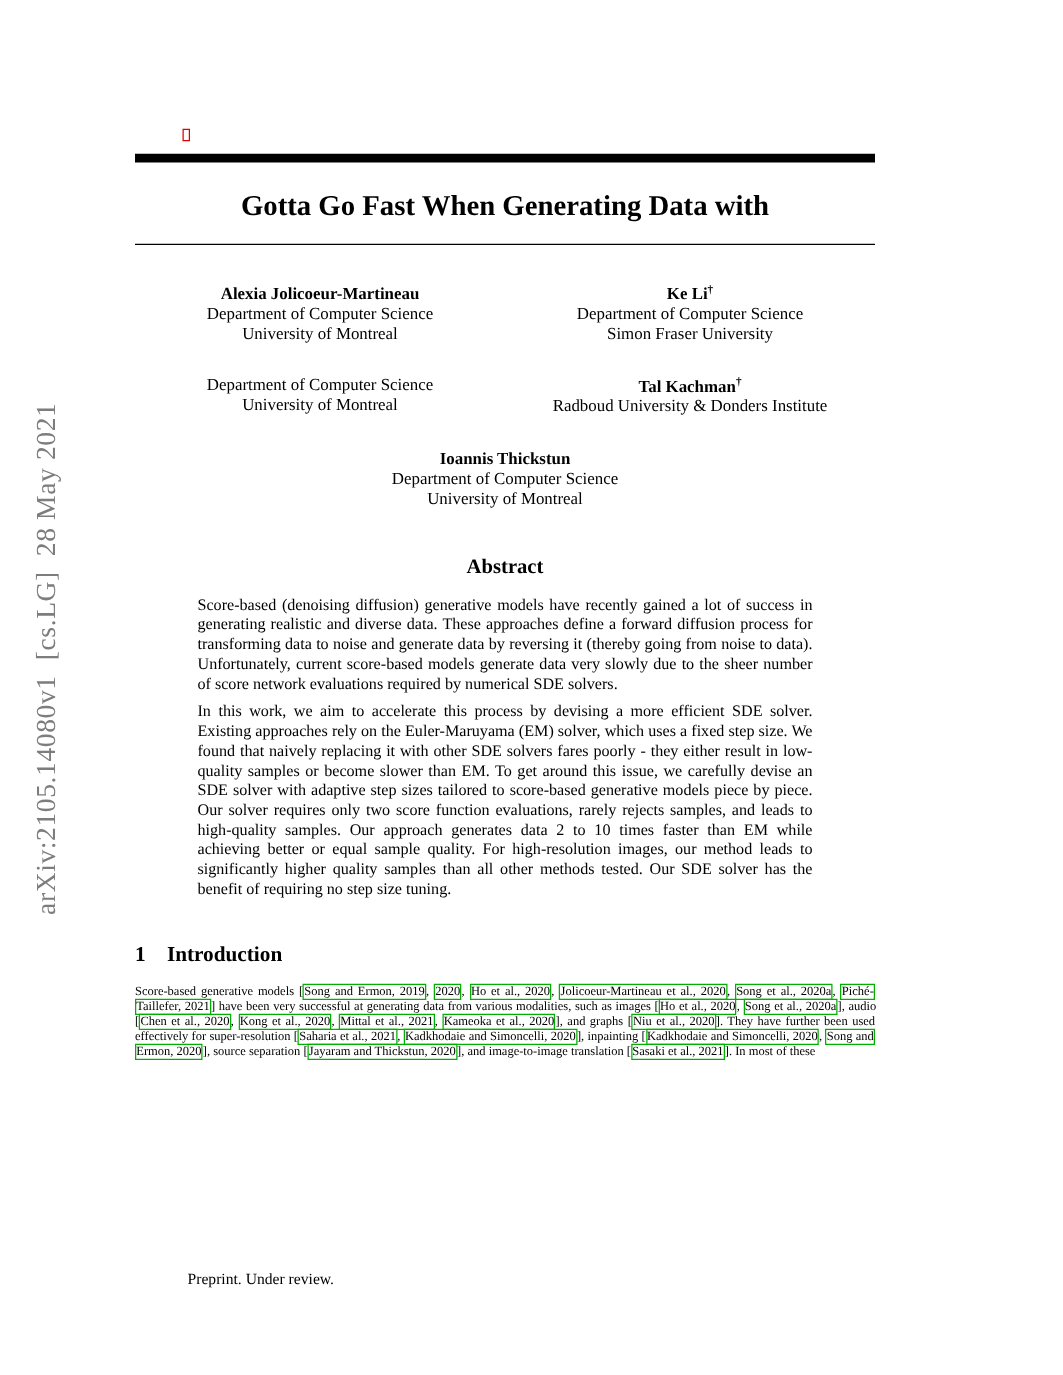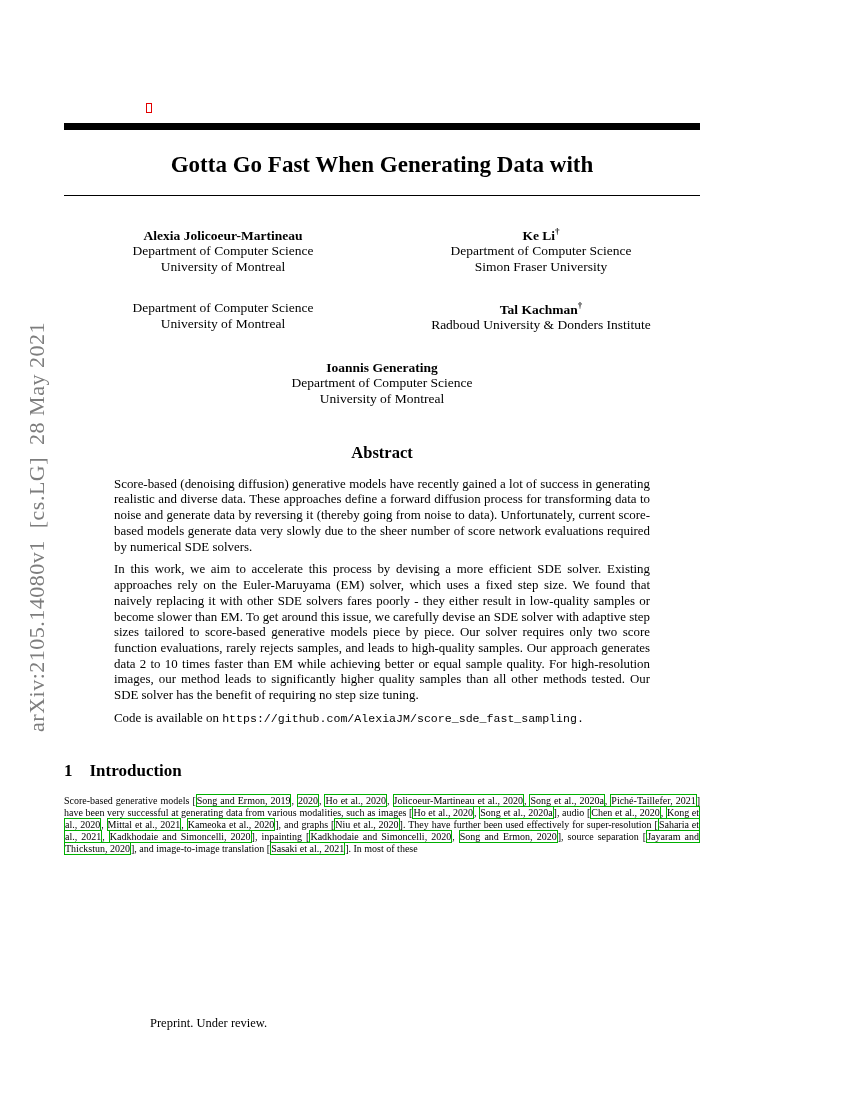--- a/index.html
+++ b/index.html
@@ -12,21 +12,21 @@
   .watermark {
     position:absolute; left:37px; top:527px;
     transform:translate(-50%,-50%) rotate(-90deg);
     font-size:22px; color:var(--watermark-gray,#7d7d7d);
     white-space:pre; letter-spacing:0.5px;
   }
   .anchor-marker {
     position:absolute; left:146px; top:103px; width:6px; height:10px;
     border:1px solid var(--anchor-red,#e20000);
   }
-  .content { padding:123px 150px 0 64px; }
+  .content { padding:123px 150px 0 108px; }
   .topbar { height:7px; background:#000; }
   h1.title {
     margin-top:20px; text-align:center; font-size:23px; font-weight:bold;
     line-height:1.3;
   }
   .title-rule { border:none; border-top:1.5px solid #000; margin-top:15px; }
   .authors { display:grid; grid-template-columns:1fr 1fr; row-gap:25px; margin-top:30px; }
   .author { text-align:center; font-size:13.5px; line-height:1.17; }
   .author .name { font-weight:bold; }
   .author .name sup { font-size:9px; }
@@ -90,33 +90,32 @@
         <div>Department of Computer Science</div>
         <div>University of Montreal</div>
       </div>
 
       <div class="author">
         <div class="name"><span>Tal Kachman</span><sup>†</sup></div>
         <div>Radboud University &amp; Donders Institute</div>
       </div>
 
       <div class="author center">
-        <div class="name"><span>Ioannis Generating</span><sup></sup></div>
+        <div class="name"><span>Ioannis Thickstun</span><sup></sup></div>
         <div>Department of Computer Science</div>
         <div>University of Montreal</div>
       </div>
 
     </div>
 
     <div class="abstract">
       <h2>Abstract</h2>
       <div class="abs-body">
         <p>Score-based (denoising diffusion) generative models have recently gained a lot of success in generating realistic and diverse data. These approaches define a forward diffusion process for transforming data to noise and generate data by reversing it (thereby going from noise to data). Unfortunately, current score-based models generate data very slowly due to the sheer number of score network evaluations required by numerical SDE solvers.</p>
         <p>In this work, we aim to accelerate this process by devising a more efficient SDE solver. Existing approaches rely on the Euler-Maruyama (EM) solver, which uses a fixed step size. We found that naively replacing it with other SDE solvers fares poorly - they either result in low-quality samples or become slower than EM. To get around this issue, we carefully devise an SDE solver with adaptive step sizes tailored to score-based generative models piece by piece. Our solver requires only two score function evaluations, rarely rejects samples, and leads to high-quality samples. Our approach generates data 2 to 10 times faster than EM while achieving better or equal sample quality. For high-resolution images, our method leads to significantly higher quality samples than all other methods tested. Our SDE solver has the benefit of requiring no step size tuning.</p>
-        <p><span>Code is available on </span><span class="code-url">https://github.com/AlexiaJM/score_sde_fast_sampling.</span></p>
       </div>
     </div>
 
     <div class="section-heading">
       <span class="sec-num">1</span><span>Introduction</span>
     </div>
 
     <p class="intro-par">Score-based generative models [<span class="cite">Song and Ermon, 2019</span>, <span class="cite">2020</span>, <span class="cite">Ho et al., 2020</span>, <span class="cite">Jolicoeur-Martineau et al., 2020</span>, <span class="cite">Song et al., 2020a</span>, <span class="cite">Piché-Taillefer, 2021</span>] have been very successful at generating data from various modalities, such as images [<span class="cite">Ho et al., 2020</span>, <span class="cite">Song et al., 2020a</span>], audio [<span class="cite">Chen et al., 2020</span>, <span class="cite">Kong et al., 2020</span>, <span class="cite">Mittal et al., 2021</span>, <span class="cite">Kameoka et al., 2020</span>], and graphs [<span class="cite">Niu et al., 2020</span>]. They have further been used effectively for super-resolution [<span class="cite">Saharia et al., 2021</span>, <span class="cite">Kadkhodaie and Simoncelli, 2020</span>], inpainting [<span class="cite">Kadkhodaie and Simoncelli, 2020</span>, <span class="cite">Song and Ermon, 2020</span>], source separation [<span class="cite">Jayaram and Thickstun, 2020</span>], and image-to-image translation [<span class="cite">Sasaki et al., 2021</span>]. In most of these</p>
 
   </div>

